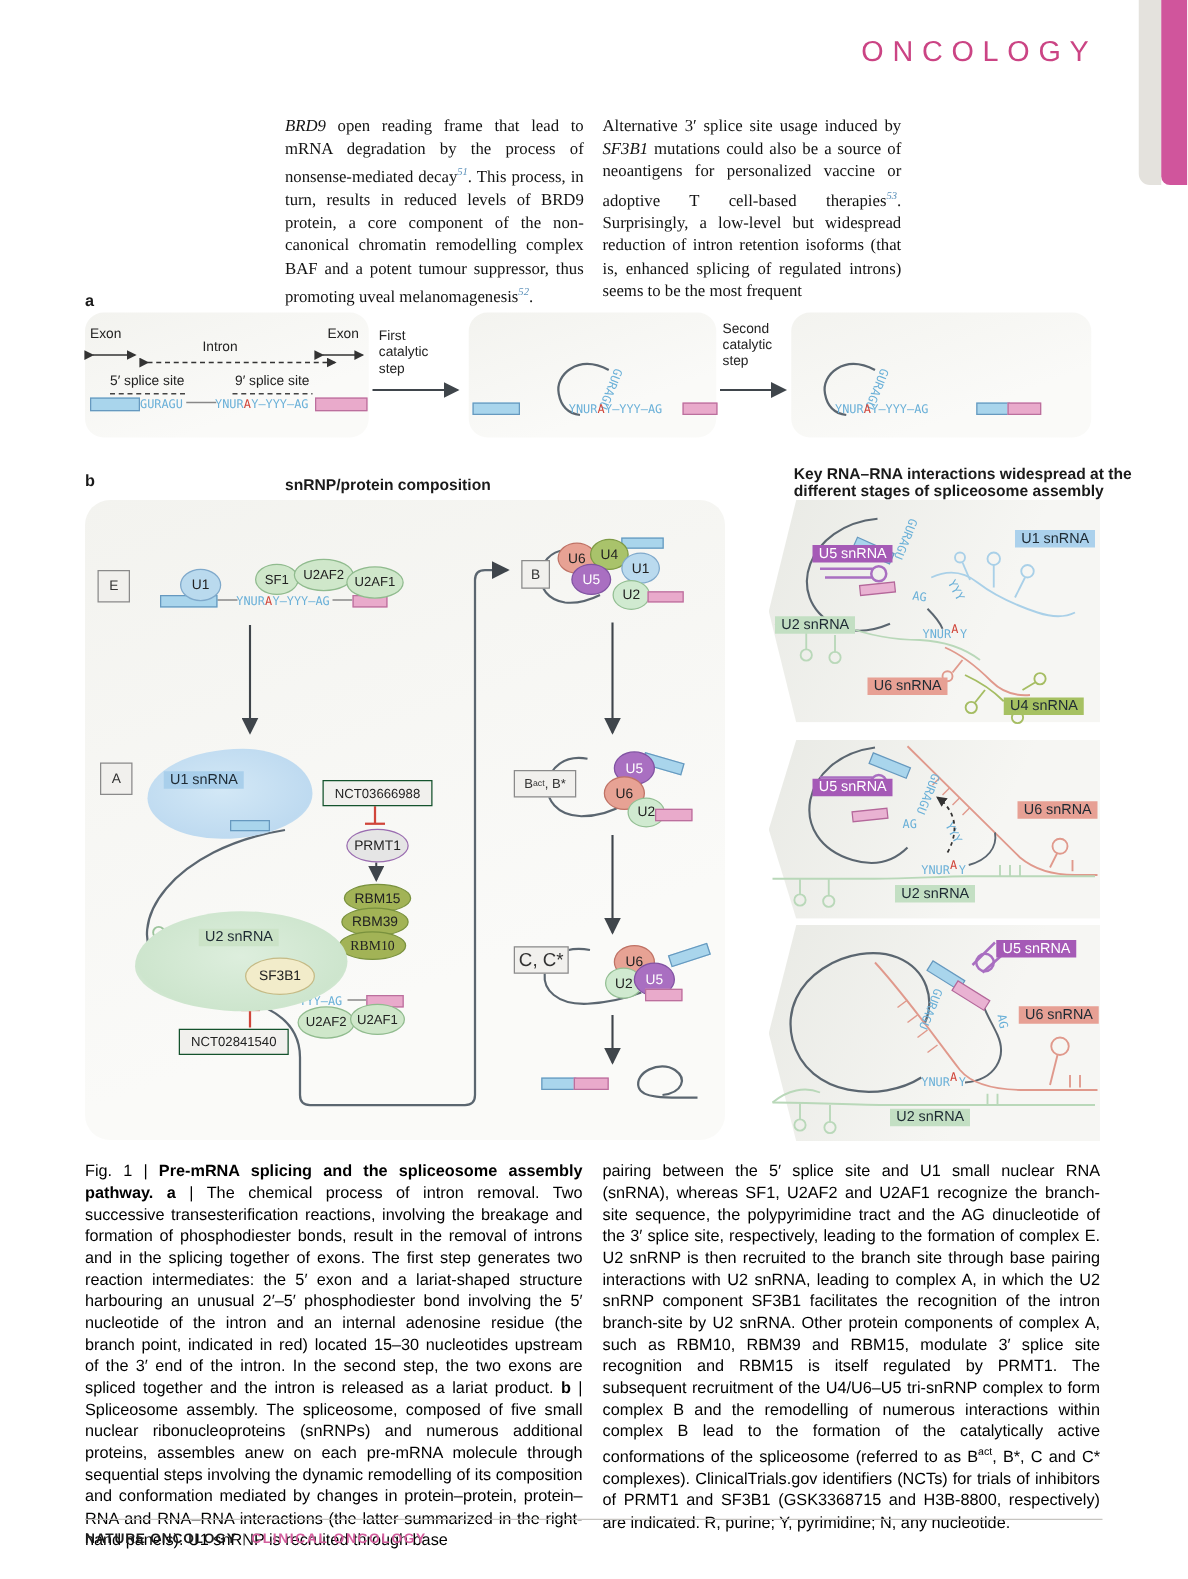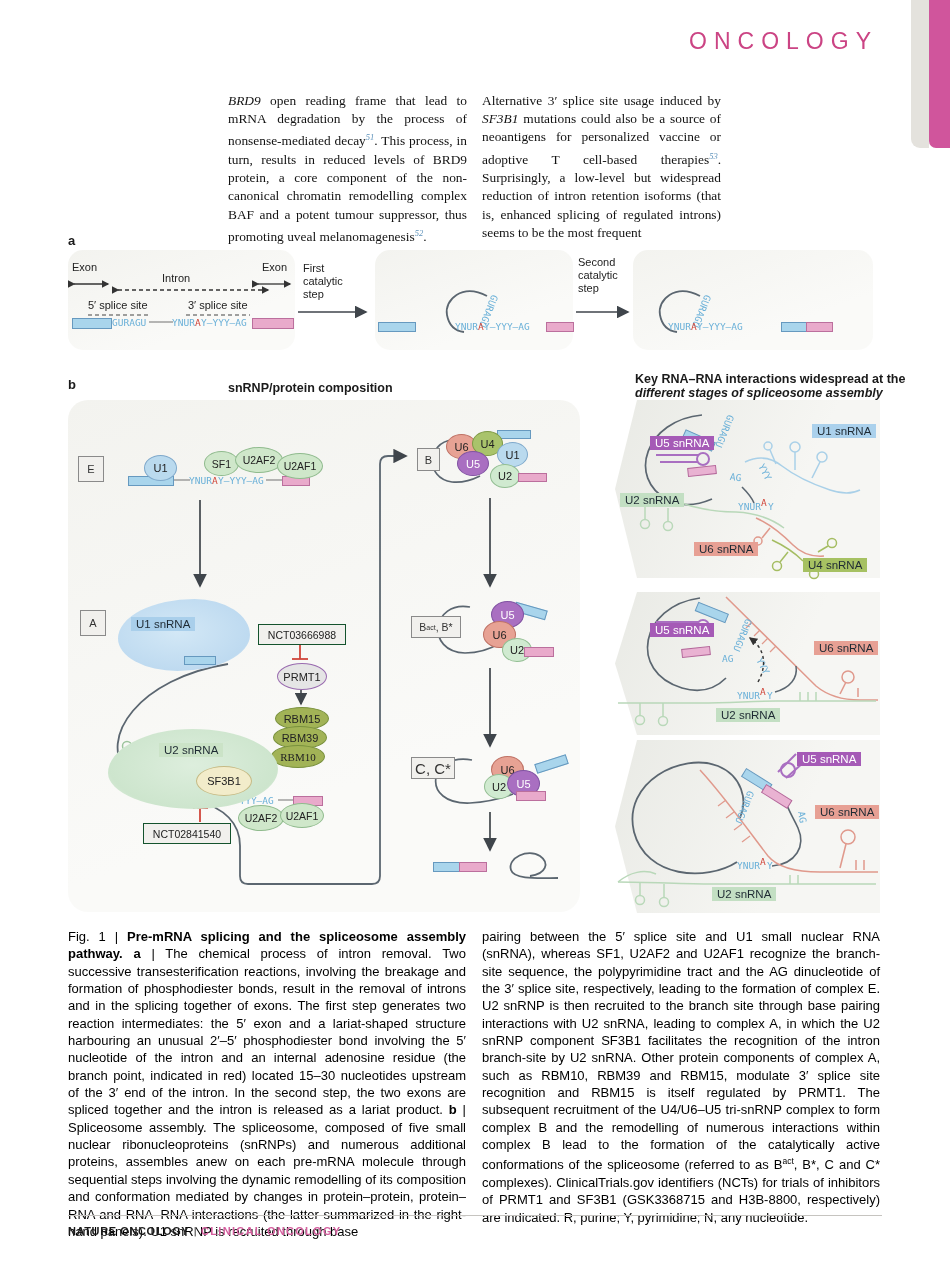--- a/index.html
+++ b/index.html
@@ -55,33 +55,33 @@
 
   <div class="abs ptitle" style="left:68px;top:233px;font-size:13px;">a</div>
   <div class="abs panelbox" style="left:68px;top:250px;width:227px;height:100px;"></div>
   <div class="abs panelbox" style="left:375px;top:250px;width:198px;height:100px;"></div>
   <div class="abs panelbox" style="left:633px;top:250px;width:240px;height:100px;"></div>
 
   <div class="abs small" style="left:72px;top:261px;">Exon</div>
   <div class="abs small" style="left:162px;top:272px;">Intron</div>
   <div class="abs small" style="left:262px;top:261px;">Exon</div>
   <div class="abs small" style="left:88px;top:299px;">5′ splice site</div>
-  <div class="abs small" style="left:188px;top:299px;">3′ splice site</div>
+  <div class="abs small" style="left:188px;top:299px;">9′ splice site</div>
 
   <div class="abs exb" style="left:72px;top:318px;width:38px;height:9px;"></div>
   <div class="abs exp" style="left:252px;top:318px;width:40px;height:9px;"></div>
   <div class="abs exb" style="left:378px;top:322px;width:36px;height:8px;"></div>
   <div class="abs exp" style="left:546px;top:322px;width:26px;height:8px;"></div>
   <div class="abs exb" style="left:781px;top:322px;width:25px;height:8px;"></div>
   <div class="abs exp" style="left:806px;top:322px;width:25px;height:8px;"></div>
 
   <div class="abs ptitle" style="left:68px;top:377px;font-size:13px;">b</div>
   <div class="abs ptitle" style="left:228px;top:381px;">snRNP/protein composition</div>
   <div class="abs ptitle" style="left:635px;top:372px;">Key RNA–RNA interactions widespread at the</div>
-  <div class="abs ptitle" style="left:635px;top:386px;font-style:italic;">different stages of spliceosome assembly</div>
+  <div class="abs ptitle" style="left:635px;top:386px;">different stages of spliceosome assembly</div>
 
   <div class="abs panelbox" style="left:68px;top:400px;width:512px;height:512px;border-radius:20px;"></div>
 
   <div class="abs chev" style="left:615px;top:400px;width:265px;height:178px;"></div>
   <div class="abs chev" style="left:615px;top:592px;width:265px;height:143px;"></div>
   <div class="abs chev" style="left:615px;top:740px;width:265px;height:173px;"></div>
 
   <svg class="abs" style="left:0;top:0;pointer-events:none;" width="950" height="1263" viewBox="0 0 950 1263">
     <defs>
       <marker id="ah" markerWidth="9" markerHeight="8" refX="7" refY="4" orient="auto">

